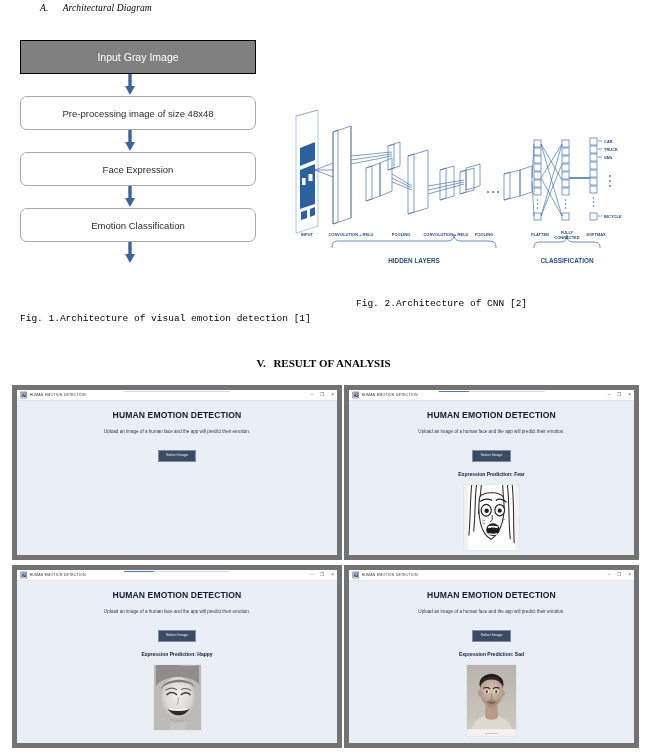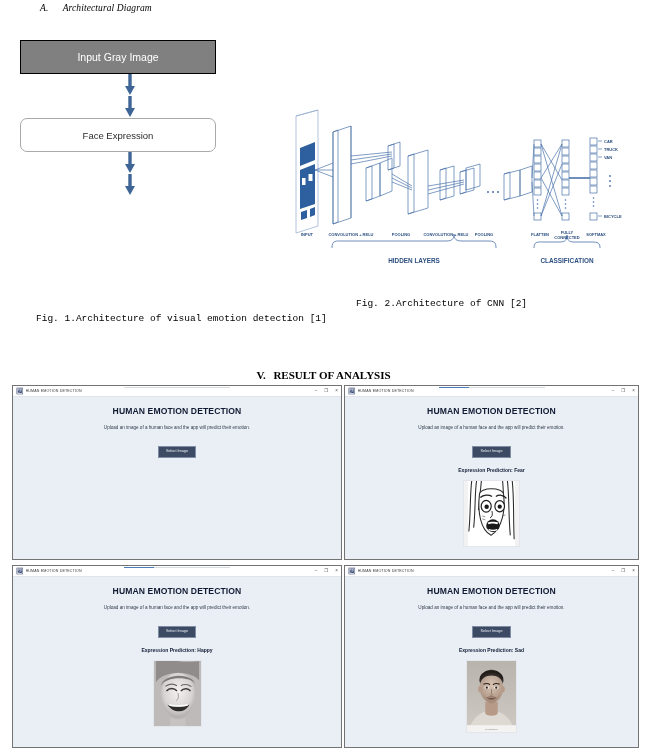--- a/index.html
+++ b/index.html
@@ -18,21 +18,21 @@
     font-style:italic; font-size:9.5px; color:#000;
     letter-spacing:.1px;
     text-align:right;
   }
   .sec-head .lbl { margin-right:12px; }
 
   
   #flowchart { position:absolute; left:20px; top:40px; width:250px; }
   .fc-row { position:relative; }
   .fc-box {
-    width:196px; height:34px;
+    width:236px; height:34px;
     display:flex; align-items:center; justify-content:center;
     font-family:"Liberation Sans", sans-serif;
     font-size:9.5px; color:#2b2b2b;
     background:#ffffff;
     border:1px solid #a9a9a9;
     border-radius:7px;
   }
   .fc-box.filled {
     background:#808080; border:1.6px solid #000000;
     color:#ffffff; border-radius:0;
@@ -42,42 +42,41 @@
     width:220px; height:22px;
     display:flex; align-items:center; justify-content:center;
   }
   .fc-arrow svg { display:block; }
 
   .cap {
     position:absolute;
     font-family:Liberation Mono, monospace;
     font-size:9.5px; color:#000;
   }
-  #cap1 { left:36px; top:313px;text-align:center; }
+  #cap1 { left:20px; top:313px;text-align:center; }
   #cap2 { left:356px; top:298px; }
 
   
   #cnn { position:absolute; left:288px; top:108px; width:340px; height:185px; }
   #cnn svg { display:block; }
 
   
   #result-head {
     position:absolute; left:0; top:357px; width:647px;
     text-align:center;
     font-weight:bold; font-size:11px; color:#000;
     font-family:"Liberation Serif", serif;
-    margin-top:12px;
   }
   #result-head .rn { margin-right:5px; }
 
   
   .app-win {
     position:absolute;
     background:#eaeff5;
-    border:1px solid #737373;
+    border:5px solid #737373;
     overflow:hidden;
   }
   .win-title {
     height:11px; background:#ffffff;
     border-bottom:1px solid #dfe5ea;
     display:flex; align-items:center;
     position:relative;
   }
   .win-icon {
     margin-left:3px; margin-right:2px;
@@ -171,37 +170,43 @@
   <div class="fc-row">
     <div class="fc-box filled">Input Gray Image</div>
   </div>
   <div class="fc-arrow">
     <svg width="12" height="22" viewBox="0 0 12 22" aria-hidden="true">
       <path d="M6 0 L6 13" stroke="#3f6596" stroke-width="3.4" fill="none"></path>
       <path d="M1 12 L11 12 L6 21 Z" fill="#3f6596"></path>
     </svg>
   </div>
 
+  <div class="fc-row">
+    <div class="fc-box">Pre-processing image of size 48x48</div>
+  </div>
   <div class="fc-arrow">
     <svg width="12" height="22" viewBox="0 0 12 22" aria-hidden="true">
       <path d="M6 0 L6 13" stroke="#3f6596" stroke-width="3.4" fill="none"></path>
       <path d="M1 12 L11 12 L6 21 Z" fill="#3f6596"></path>
     </svg>
   </div>
 
   <div class="fc-row">
     <div class="fc-box">Face Expression</div>
   </div>
   <div class="fc-arrow">
     <svg width="12" height="22" viewBox="0 0 12 22" aria-hidden="true">
       <path d="M6 0 L6 13" stroke="#3f6596" stroke-width="3.4" fill="none"></path>
       <path d="M1 12 L11 12 L6 21 Z" fill="#3f6596"></path>
     </svg>
   </div>
 
+  <div class="fc-row">
+    <div class="fc-box">Emotion Classification</div>
+  </div>
   <div class="fc-arrow">
     <svg width="12" height="22" viewBox="0 0 12 22" aria-hidden="true">
       <path d="M6 0 L6 13" stroke="#3f6596" stroke-width="3.4" fill="none"></path>
       <path d="M1 12 L11 12 L6 21 Z" fill="#3f6596"></path>
     </svg>
   </div>
 
 </div>
 
 <div class="cap" id="cap1">Fig. 1.Architecture of visual emotion detection [1]</div>

